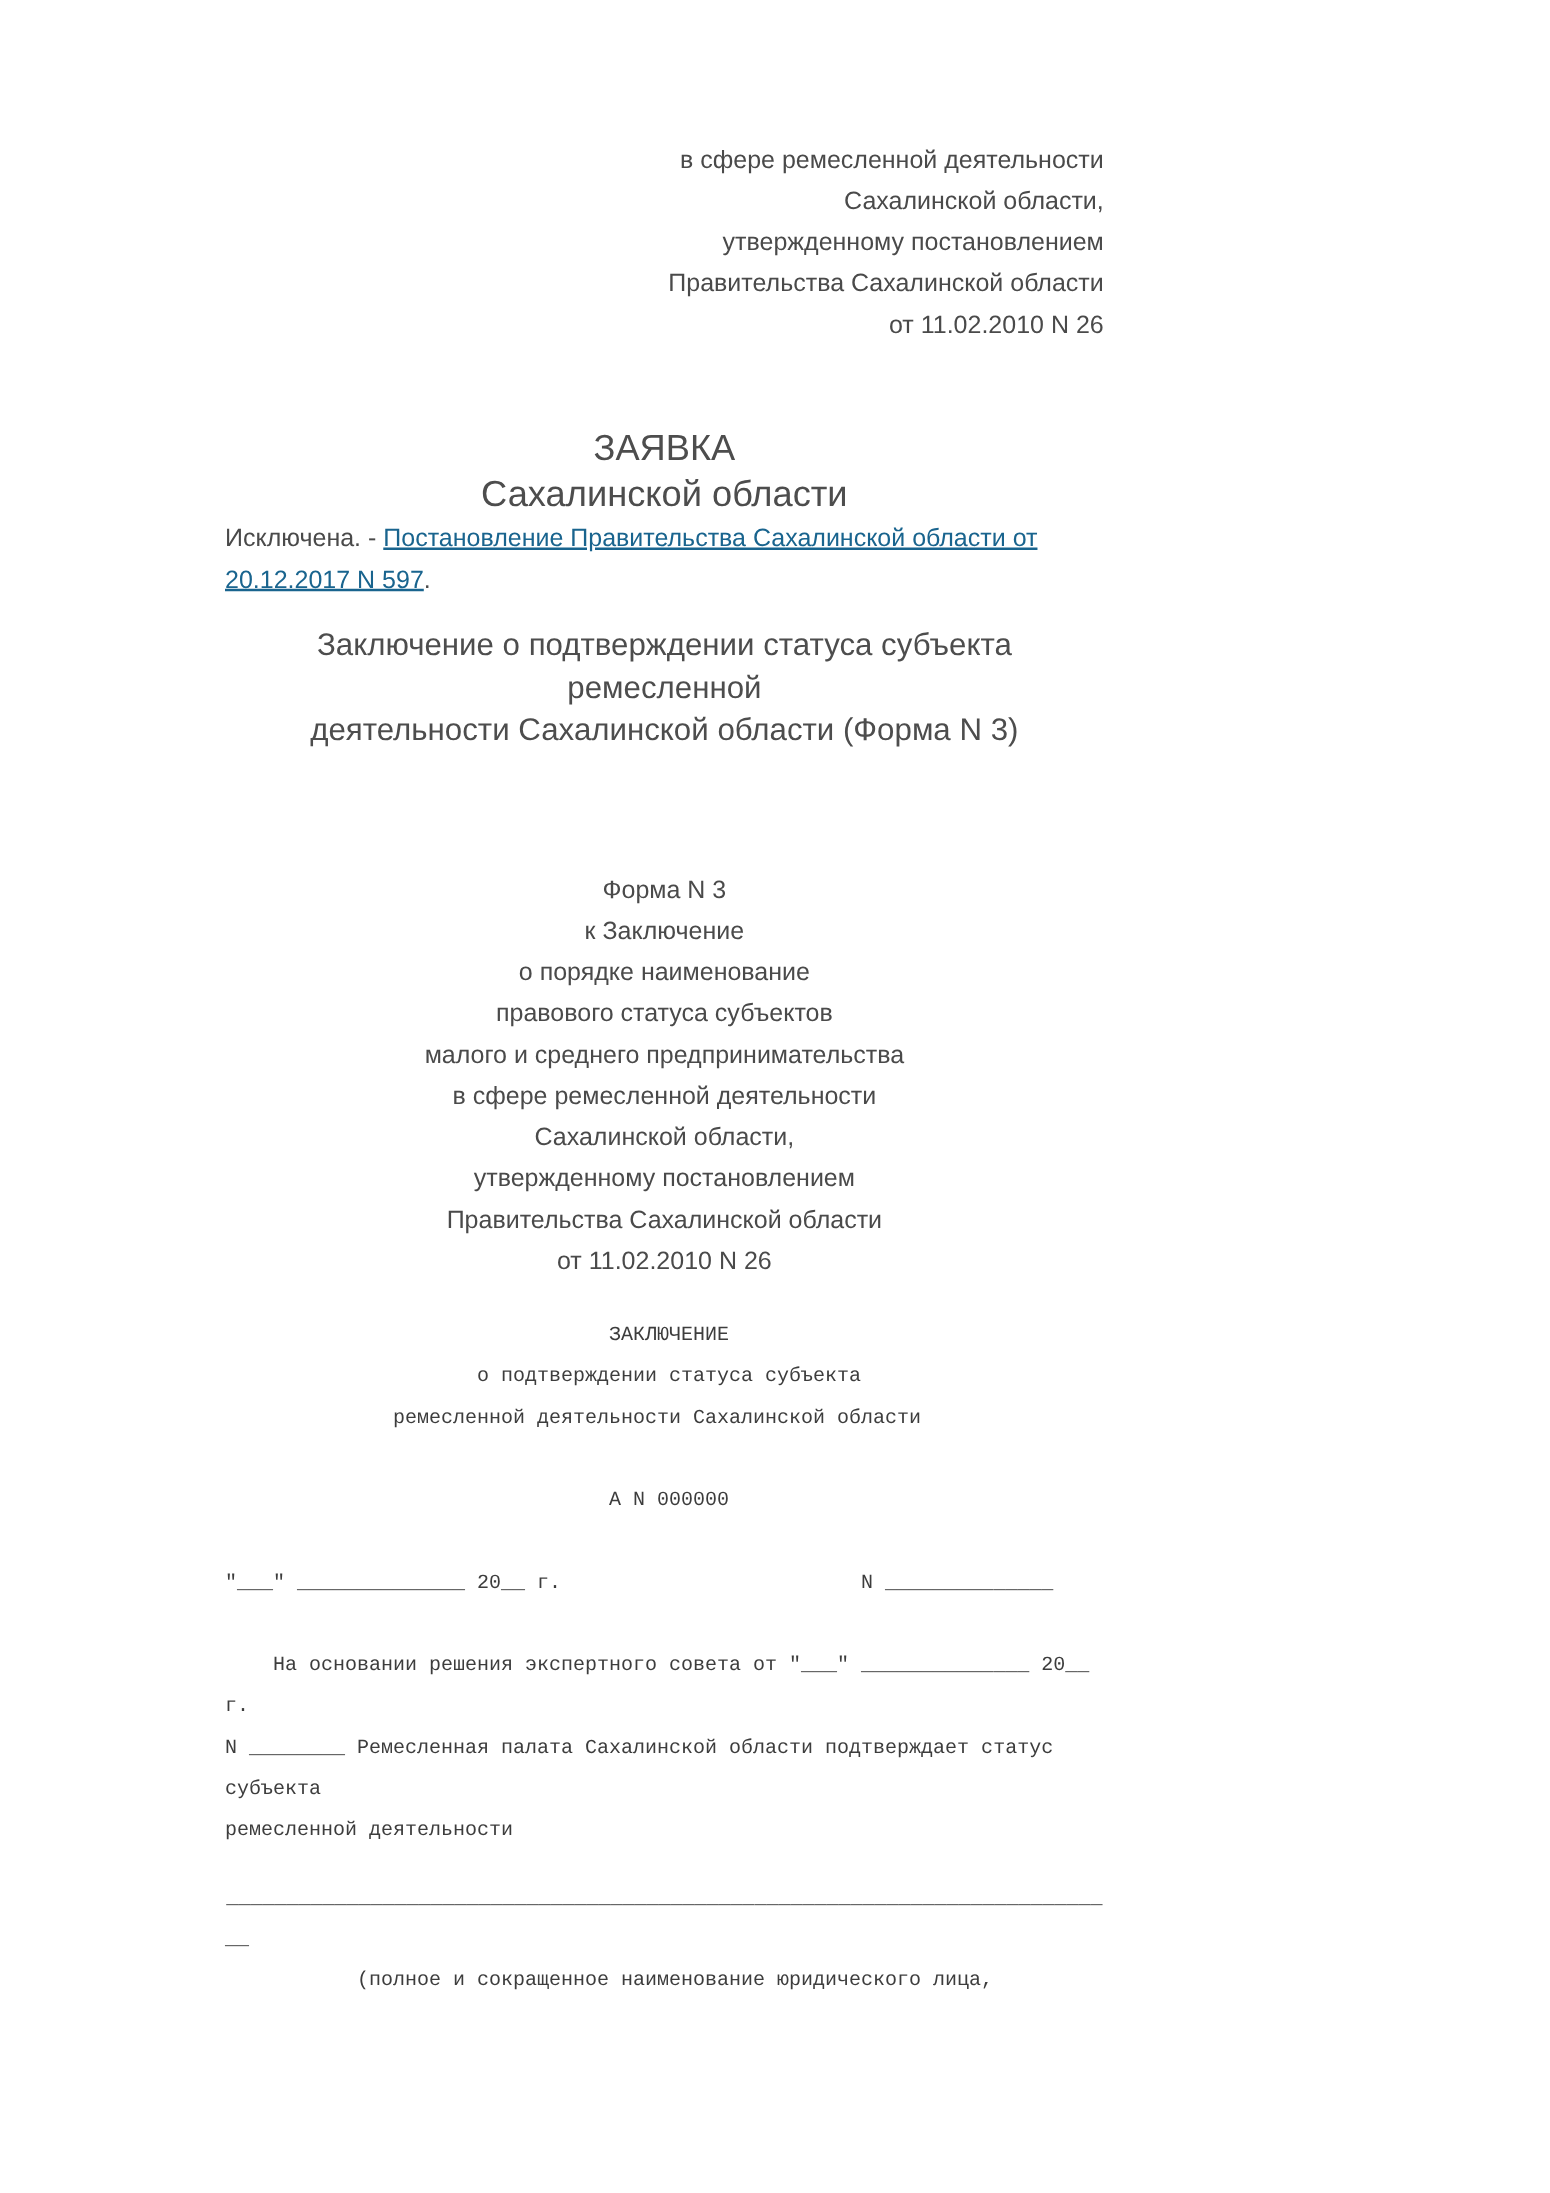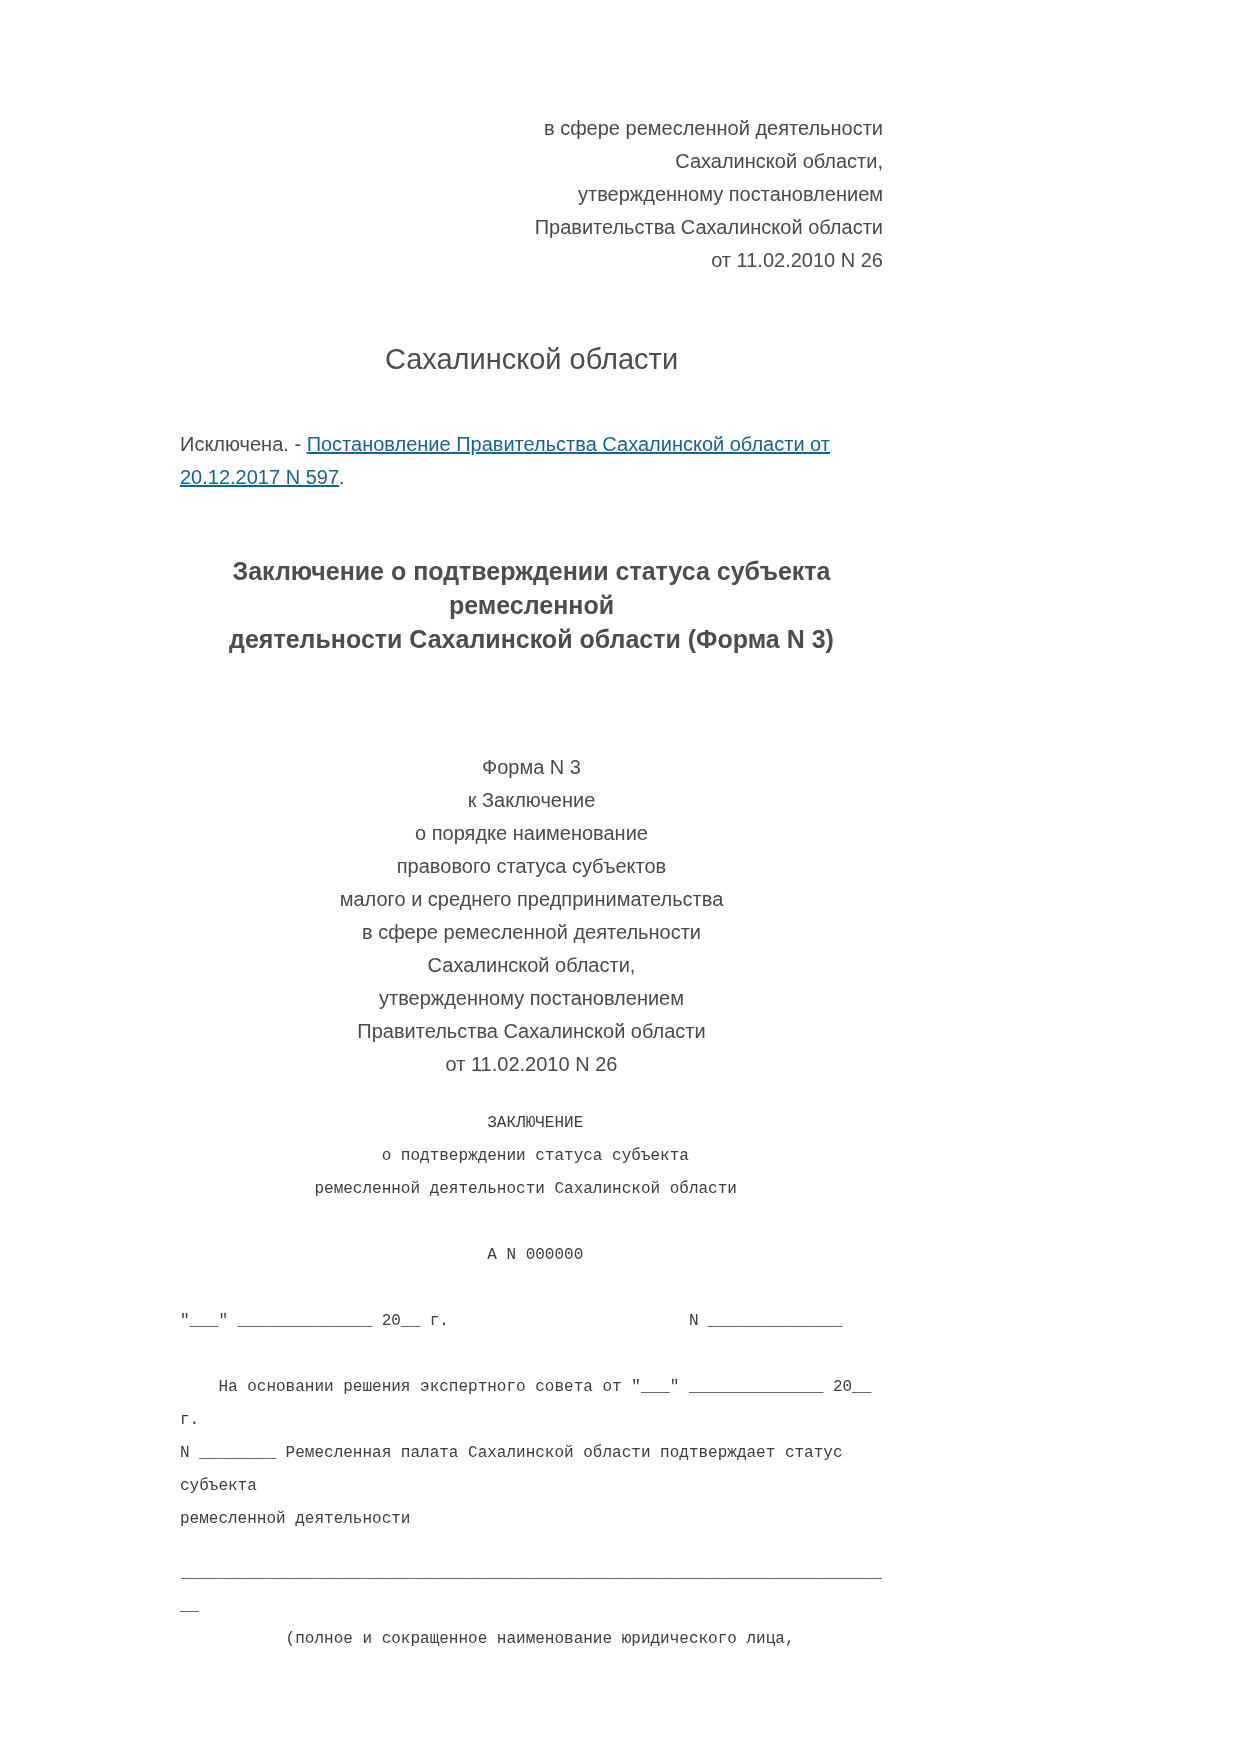--- a/index.html
+++ b/index.html
@@ -25,36 +25,35 @@
   }
   .doc-title {
     margin-top: 64px;
     font-size: 29px;
     line-height: 37px;
     font-weight: 400;
     text-align: center;
     color: #4d4d4d;
   }
   .excluded {
-    margin-top: 50px;
     font-size: 20px;
     line-height: 33px;
     text-align: left;
     color: #4a4a4a;
   }
   .excluded a {
     color: #19648e;
     text-decoration: underline;
     cursor: pointer;
   }
   .heading2 {
-    margin-top: 60px;
+    margin-top: 18px;
     font-size: 25px;
     line-height: 34px;
-    font-weight: 700;
+    font-weight: 400;
     text-align: center;
     color: #4d4d4d;
   }
   .ref-block {
     margin-top: 95px;
     font-size: 20px;
     line-height: 33px;
     text-align: center;
     color: #4a4a4a;
   }
@@ -78,20 +77,21 @@
 
     <div class="top-block">
         <div>в сфере ремесленной деятельности</div>
         <div>Сахалинской области,</div>
         <div>утвержденному постановлением</div>
         <div>Правительства Сахалинской области</div>
         <div>от 11.02.2010 N 26</div>
       </div>
 
     <div class="doc-title">
+        <div>ЗАЯВКА</div>
         <div>Сахалинской области</div>
       </div>
 
     <div class="excluded">
       <span>Исключена. - </span><a>Постановление Правительства Сахалинской области от 20.12.2017 N 597</a><span>.</span>
     </div>
 
     <div class="heading2">
         <div>Заключение о подтверждении статуса субъекта ремесленной</div>
         <div>деятельности Сахалинской области (Форма N 3)</div>

